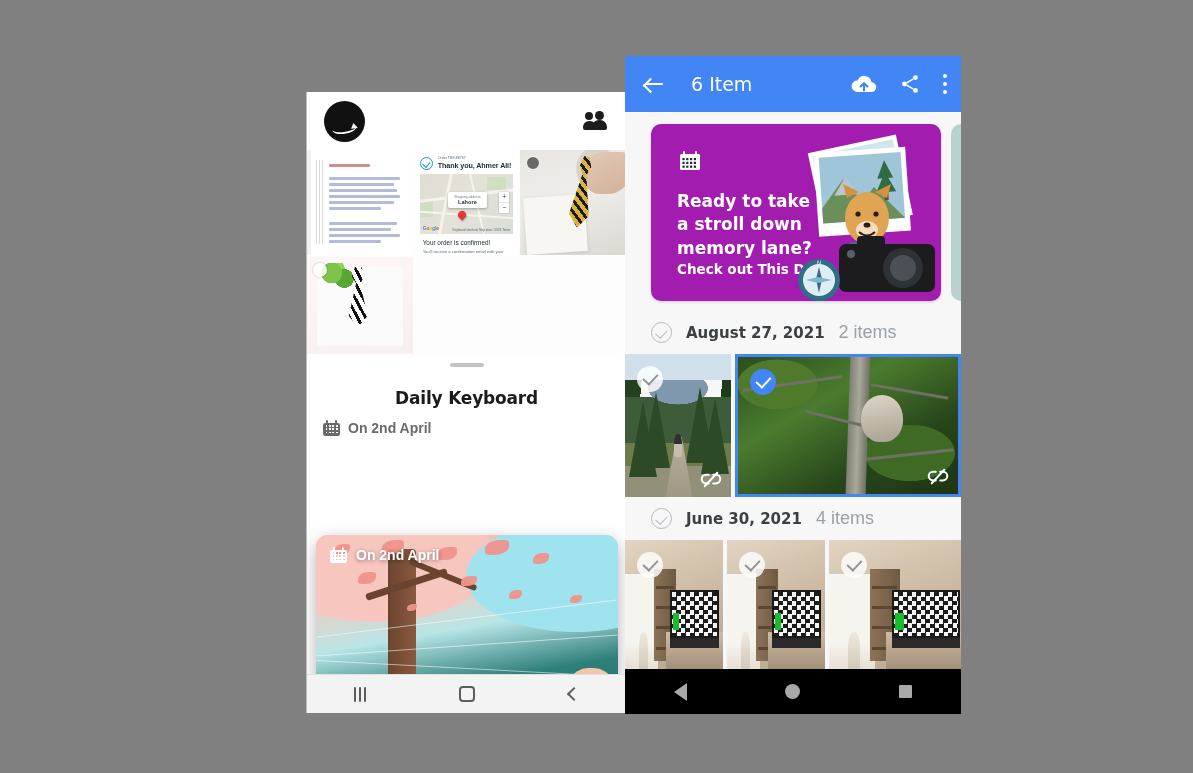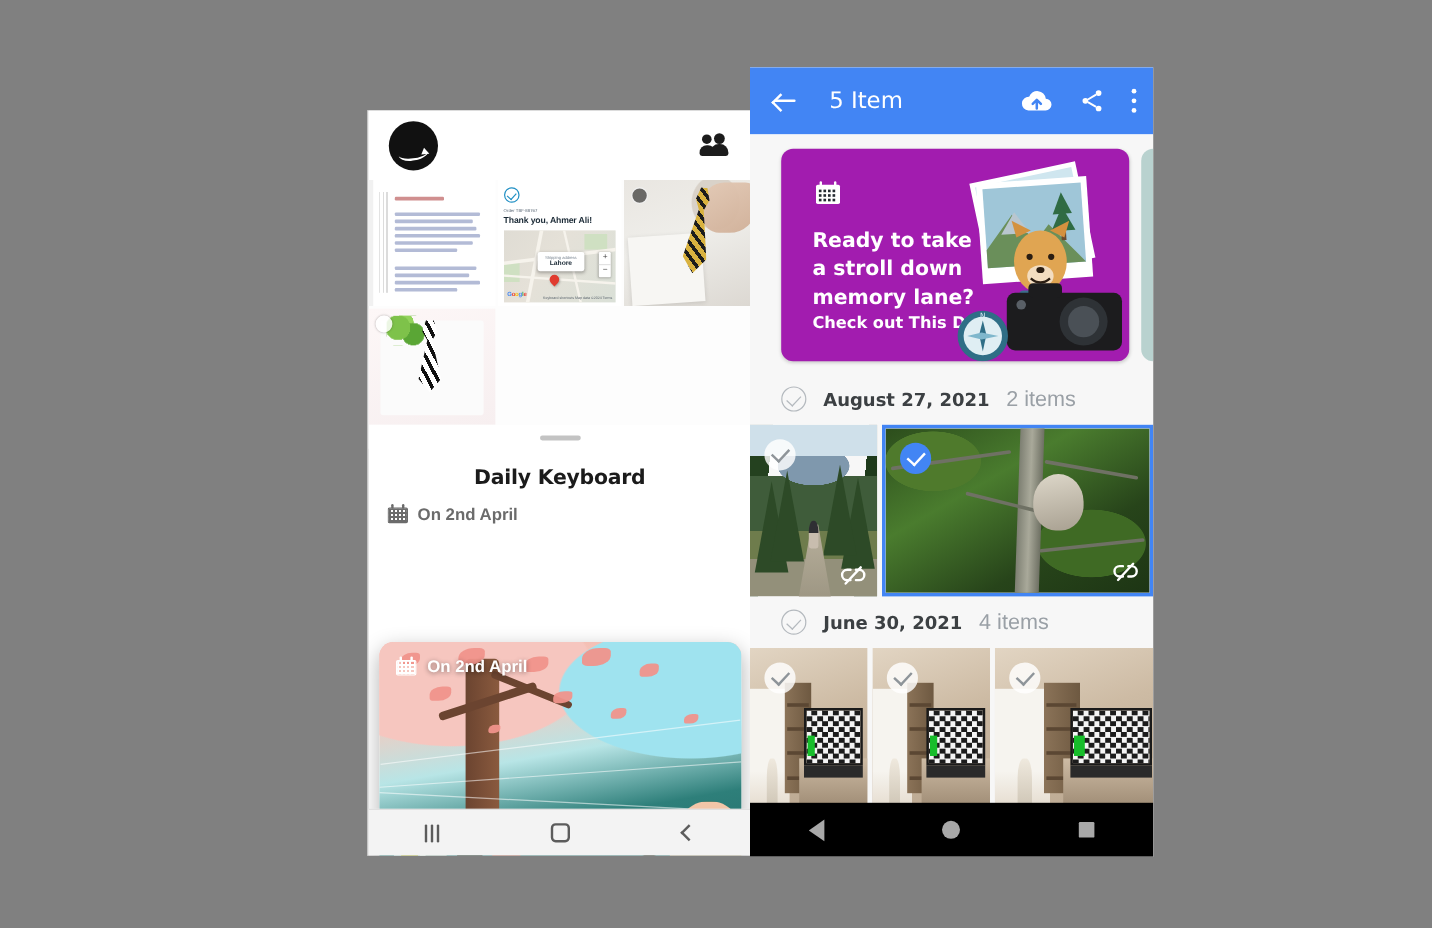--- a/index.html
+++ b/index.html
@@ -87,21 +87,21 @@
     width: 8px; height: 80%;
     background: repeating-linear-gradient(90deg, #dcdcdc 0 1px, transparent 1px 3px);
   }
   .ln { height: 3px; background: #9aa4c8; border-radius: 1px; margin-bottom: 3px; opacity: .75; }
   .ln.t { background: #c06a6a; width: 55%; margin-bottom: 10px; }
   .ln.w1 { width: 96%; } .ln.w2 { width: 88%; } .ln.w3 { width: 92%; }
   .ln.w4 { width: 70%; } .ln.w5 { width: 84%; }
 
   
   .th-order { width: 100%; height: 100%; background: #fff; padding: 6px 5px; }
-  .th-order .oc-top { display: flex; align-items: flex-start; gap: 5px; margin-bottom: 4px; flex-direction: column; }
+  .th-order .oc-top { display: flex; align-items: flex-end; gap: 5px; margin-bottom: 4px; }
   .oc-check {
     width: 13px; height: 13px; border-radius: 50%;
     border: 1.6px solid #1f8fc4; position: relative; flex: 0 0 auto;
   }
   .oc-check::after {
     content: ""; position: absolute; left: 3.2px; top: 2.2px;
     width: 3.5px; height: 6px; border: solid #1f8fc4;
     border-width: 0 1.4px 1.4px 0; transform: rotate(42deg);
   }
   .oc-ord { font-size: 3.6px; color: #5d6a78; line-height: 1.3; }
@@ -687,21 +687,21 @@
         </div>
       <div class="nav-home-s"></div>
       <div class="nav-back-s"></div>
     </div>
   </div>
 
   <div class="phone-right">
 
     <div class="rp-toolbar">
       <div class="tb-back"></div>
-      <div class="tb-title">5 Item</div>
+      <div class="tb-title">6 Item</div>
       <div class="tb-actions">
         <div class="ic-cloud">
           <svg width="26" height="20" viewBox="0 0 26 20">
             <path d="M20.5 8.2A7.2 7.2 0 0 0 6.6 6.6 5.7 5.7 0 0 0 6 18h14.2a4.9 4.9 0 0 0 .3-9.8z" fill="#fff"></path>
             <path d="M13 16.4V10.2M13 9.2l-3.4 3.4M13 9.2l3.4 3.4" stroke="#4285F4" stroke-width="2.1" fill="none" stroke-linecap="round"></path>
           </svg>
         </div>
         <div class="ic-share">
           <svg width="22" height="22" viewBox="0 0 24 24">
             <circle cx="18" cy="5" r="2.6" fill="#fff"></circle>

